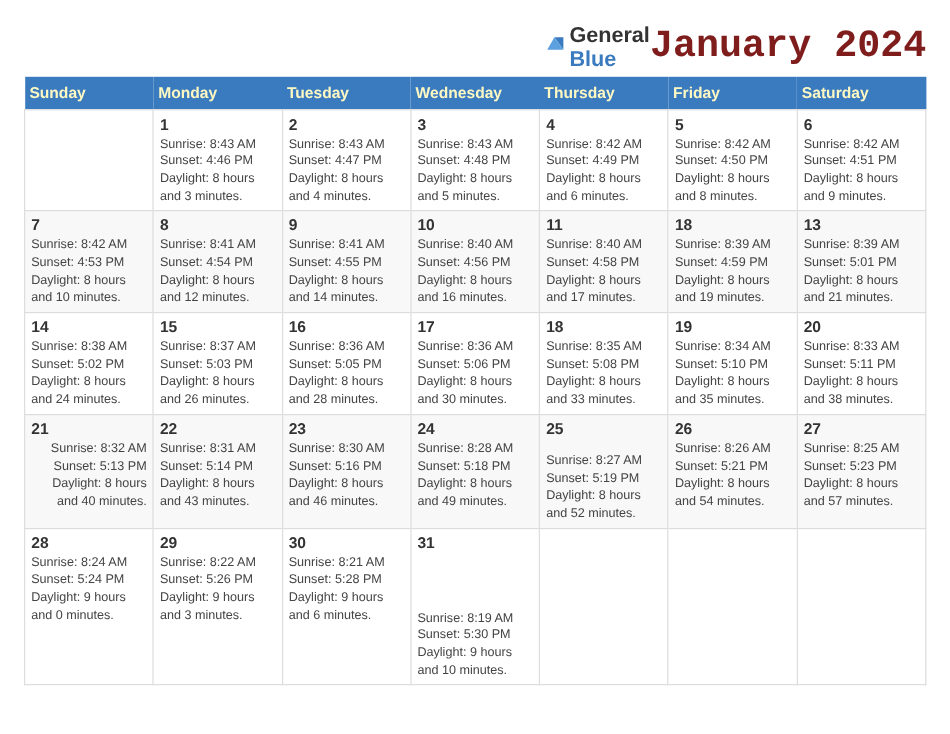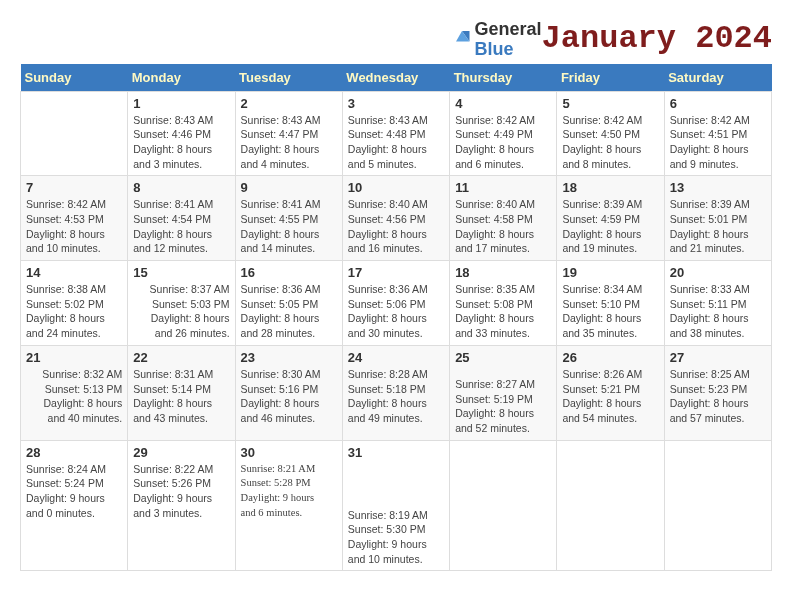--- a/index.html
+++ b/index.html
@@ -221,21 +221,21 @@
       <tr>
         <td>
           <span class="day-number">14</span>
           <div class="cell-content" style="white-space: pre-line;">Sunrise: 8:38 AM
 Sunset: 5:02 PM
 Daylight: 8 hours
 and 24 minutes.</div>
         </td>
         <td>
           <span class="day-number">15</span>
-          <div class="cell-content" style="white-space: pre-line; text-align: right;">Sunrise: 8:37 AM
+          <div class="cell-content" style="white-space: pre-line;">Sunrise: 8:37 AM
 Sunset: 5:03 PM
 Daylight: 8 hours
 and 26 minutes.</div>
         </td>
         <td>
           <span class="day-number">16</span>
           <div class="cell-content" style="white-space: pre-line;">Sunrise: 8:36 AM
 Sunset: 5:05 PM
 Daylight: 8 hours
 and 28 minutes.</div>
@@ -330,21 +330,21 @@
         </td>
         <td>
           <span class="day-number">29</span>
           <div class="cell-content" style="white-space: pre-line;">Sunrise: 8:22 AM
 Sunset: 5:26 PM
 Daylight: 9 hours
 and 3 minutes.</div>
         </td>
         <td>
           <span class="day-number">30</span>
-          <div class="cell-content" style="white-space: pre-line; font-family: Liberation Serif, serif;">Sunrise: 8:21 AM
+          <div class="cell-content" style="white-space: pre-line;">Sunrise: 8:21 AM
 Sunset: 5:28 PM
 Daylight: 9 hours
 and 6 minutes.</div>
         </td>
         <td>
           <span class="day-number">31</span>
           <div class="cell-content" style="white-space: pre-line; margin-top: 48px;">Sunrise: 8:19 AM
 Sunset: 5:30 PM
 Daylight: 9 hours
 and 10 minutes.</div>

